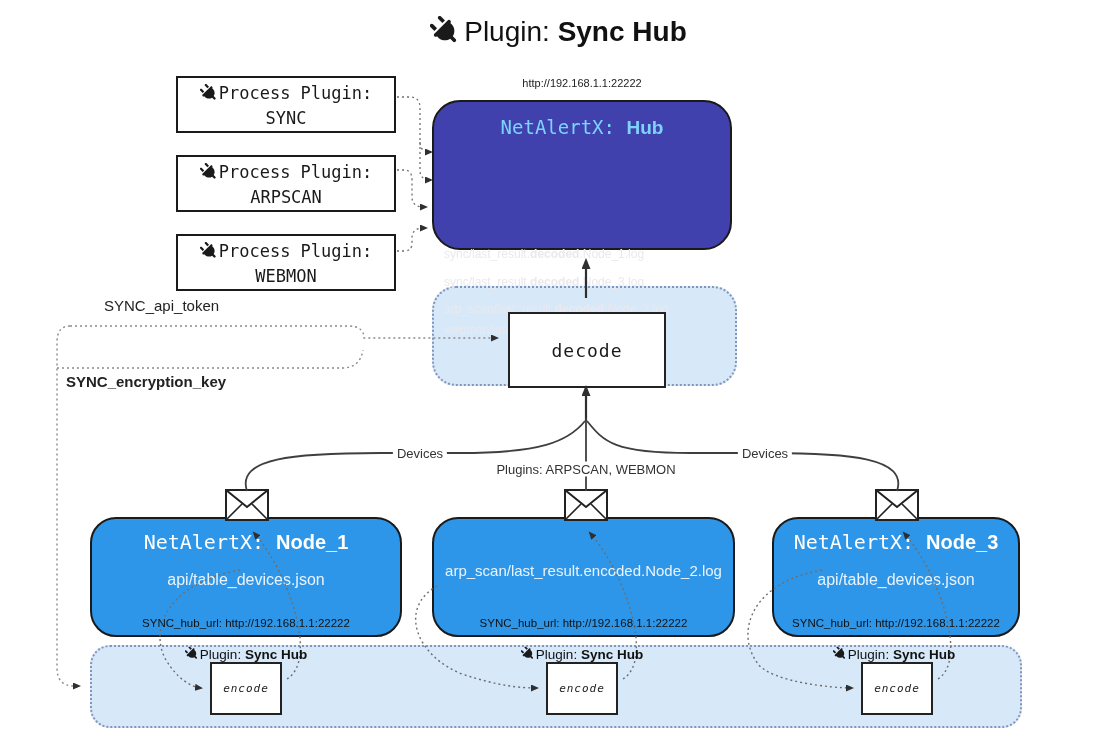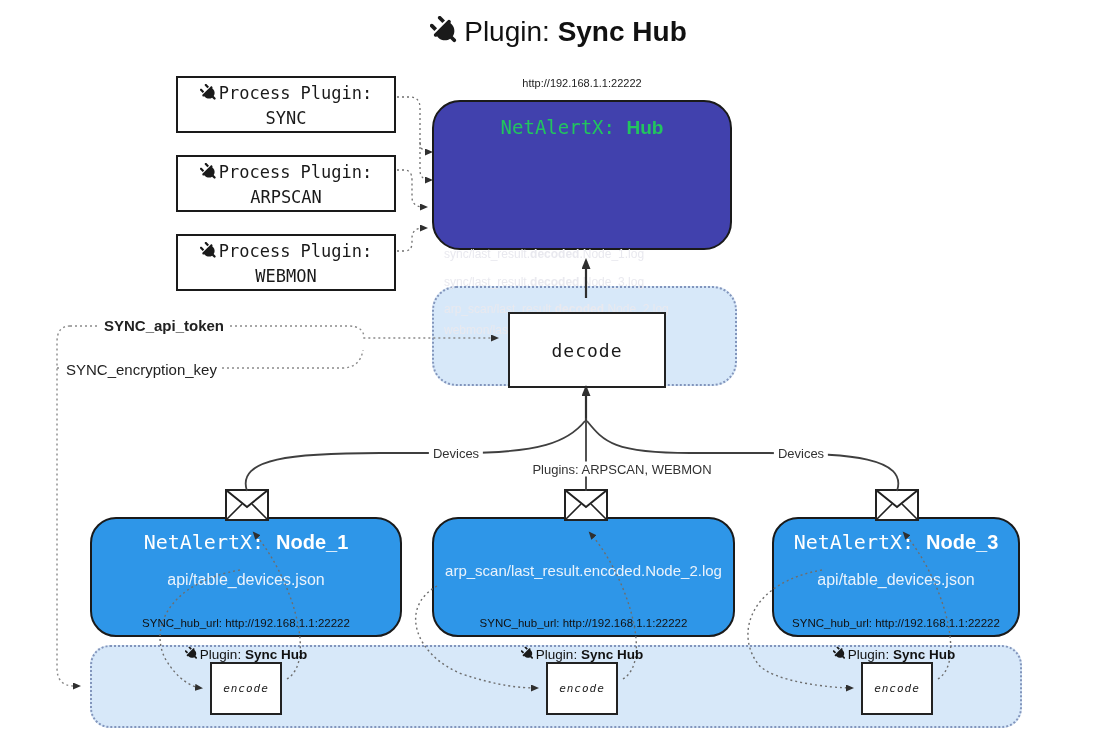--- a/index.html
+++ b/index.html
@@ -20,39 +20,39 @@
   
   .pbox{width:220px;height:57px;background:#fff;border:2px solid var(--box-border);
         box-sizing:border-box;text-align:center;z-index:2;
         font-family:"DejaVu Sans Mono",monospace;font-size:17px;line-height:25px;padding-top:3px;}
   .pbox .plug-svg{width:18px;height:18px;vertical-align:-3px;margin-right:1px;}
 
   
   #hub-url{left:432px;width:300px;top:77px;text-align:center;font-size:11px;color:#222;z-index:10;}
   #hub{left:432px;top:100px;width:300px;height:150px;background:var(--hub-fill);
        border:2px solid var(--box-border);border-radius:28px;box-sizing:border-box;z-index:2;}
-  #hub .hub-title{position:absolute;left:0;right:0;top:14px;text-align:center;color:#22c55e;font-size:19px;}
+  #hub .hub-title{position:absolute;left:0;right:0;top:14px;text-align:center;color:#7dd3fc;font-size:19px;}
   #hub .hub-title .mono{font-size:19px;}
   .hub-log{position:absolute;left:10px;right:4px;height:18px;line-height:18px;font-size:12px;
            color:var(--hub-text);white-space:nowrap;}
   .hub-log b{font-weight:700;}
 
   
   .panel{background:var(--panel-fill);border:2px dotted var(--panel-border);box-sizing:border-box;z-index:1;}
   #decode-panel{left:432px;top:286px;width:305px;height:100px;border-radius:24px;}
   .whitebox{background:#fff;border:2px solid #222;box-sizing:border-box;display:flex;
             align-items:center;justify-content:center;z-index:2;}
   #decode-box{left:508px;top:312px;width:158px;height:76px;font-size:18px;letter-spacing:1px;}
   #encode-1,#encode-2,#encode-3{width:72px;height:53px;top:662px;font-size:11px;letter-spacing:1px;font-style:italic;}
   #encode-1{left:210px;} #encode-2{left:546px;} #encode-3{left:861px;}
 
   
   .line-label{z-index:10;background:#fff;padding:1px 4px;font-size:15px;color:#222;white-space:nowrap;}
   .edge-label{z-index:10;background:#fff;padding:0 4px;font-size:13px;color:#333;white-space:nowrap;
-              transform:translate(-50%,-50%);margin-left:36px;}
+              transform:translate(-50%,-50%);}
 
   
   .node{top:517px;height:120px;background:var(--node-fill);border:2px solid var(--box-border);
         border-radius:26px;box-sizing:border-box;z-index:2;}
   #node-1{left:90px;width:312px;} #node-2{left:432px;width:303px;} #node-3{left:772px;width:248px;padding-left:32px;}
   .node .node-title{position:absolute;left:0;right:0;top:11px;text-align:center;color:#fff;font-size:20px;white-space:nowrap;}
   .node .nfile{position:absolute;left:0;right:0;text-align:center;color:var(--node-text);
                font-size:15px;white-space:nowrap;}
   .node .nurl{position:absolute;left:0;right:0;bottom:6px;text-align:center;color:#111;font-size:11.5px;white-space:nowrap;}
 
@@ -111,22 +111,22 @@
     <div class="hub-title"><span class="mono">NetAlertX: </span><b>Hub</b></div>
     <div class="hub-log" style="top:143px;"><span>sync/last_result.</span><b>decoded</b><span>.Node_1.log</span></div>
     <div class="hub-log" style="top:171px;"><span>sync/last_result.</span><b>decoded</b><span>.Node_3.log</span></div>
     <div class="hub-log" style="top:198px;"><span>arp_scan/last_result.</span><b>decoded</b><span>.Node_2.log</span></div>
     <div class="hub-log" style="top:219px;"><span>webmon/last_result.</span><b>decoded</b><span>.Node_2.log</span></div>
   </div>
 
   <div id="decode-panel" class="panel abs"></div>
   <div id="decode-box" class="whitebox abs mono">decode</div>
 
-  <div class="line-label abs" style="left:100px;top:316px;font-weight:bold;">SYNC_api_token</div>
-  <div class="line-label abs" style="left:62px;top:360px;">SYNC_encryption_key</div>
+  <div class="line-label abs" style="left:100px;top:296px;">SYNC_api_token</div>
+  <div class="line-label abs" style="left:62px;top:372px;font-weight:bold;">SYNC_encryption_key</div>
 
   <div class="edge-label abs" style="left:420px;top:453px;">Devices</div>
   <div class="edge-label abs" style="left:765px;top:453px;">Devices</div>
   <div class="edge-label abs" style="left:586px;top:469px;">Plugins: ARPSCAN, WEBMON</div>
 
   <svg id="env-1" class="envelope abs" width="44" height="32" viewBox="0 0 44 32">
       <rect x="1" y="1" width="42" height="30" fill="#fff" stroke="#222" stroke-width="2"></rect>
       <path d="M1 1 L22 18 L43 1" fill="none" stroke="#222" stroke-width="2"></path>
       <path d="M1 31 L17 15 M43 31 L27 15" fill="none" stroke="#222" stroke-width="1.6"></path>
     </svg>

